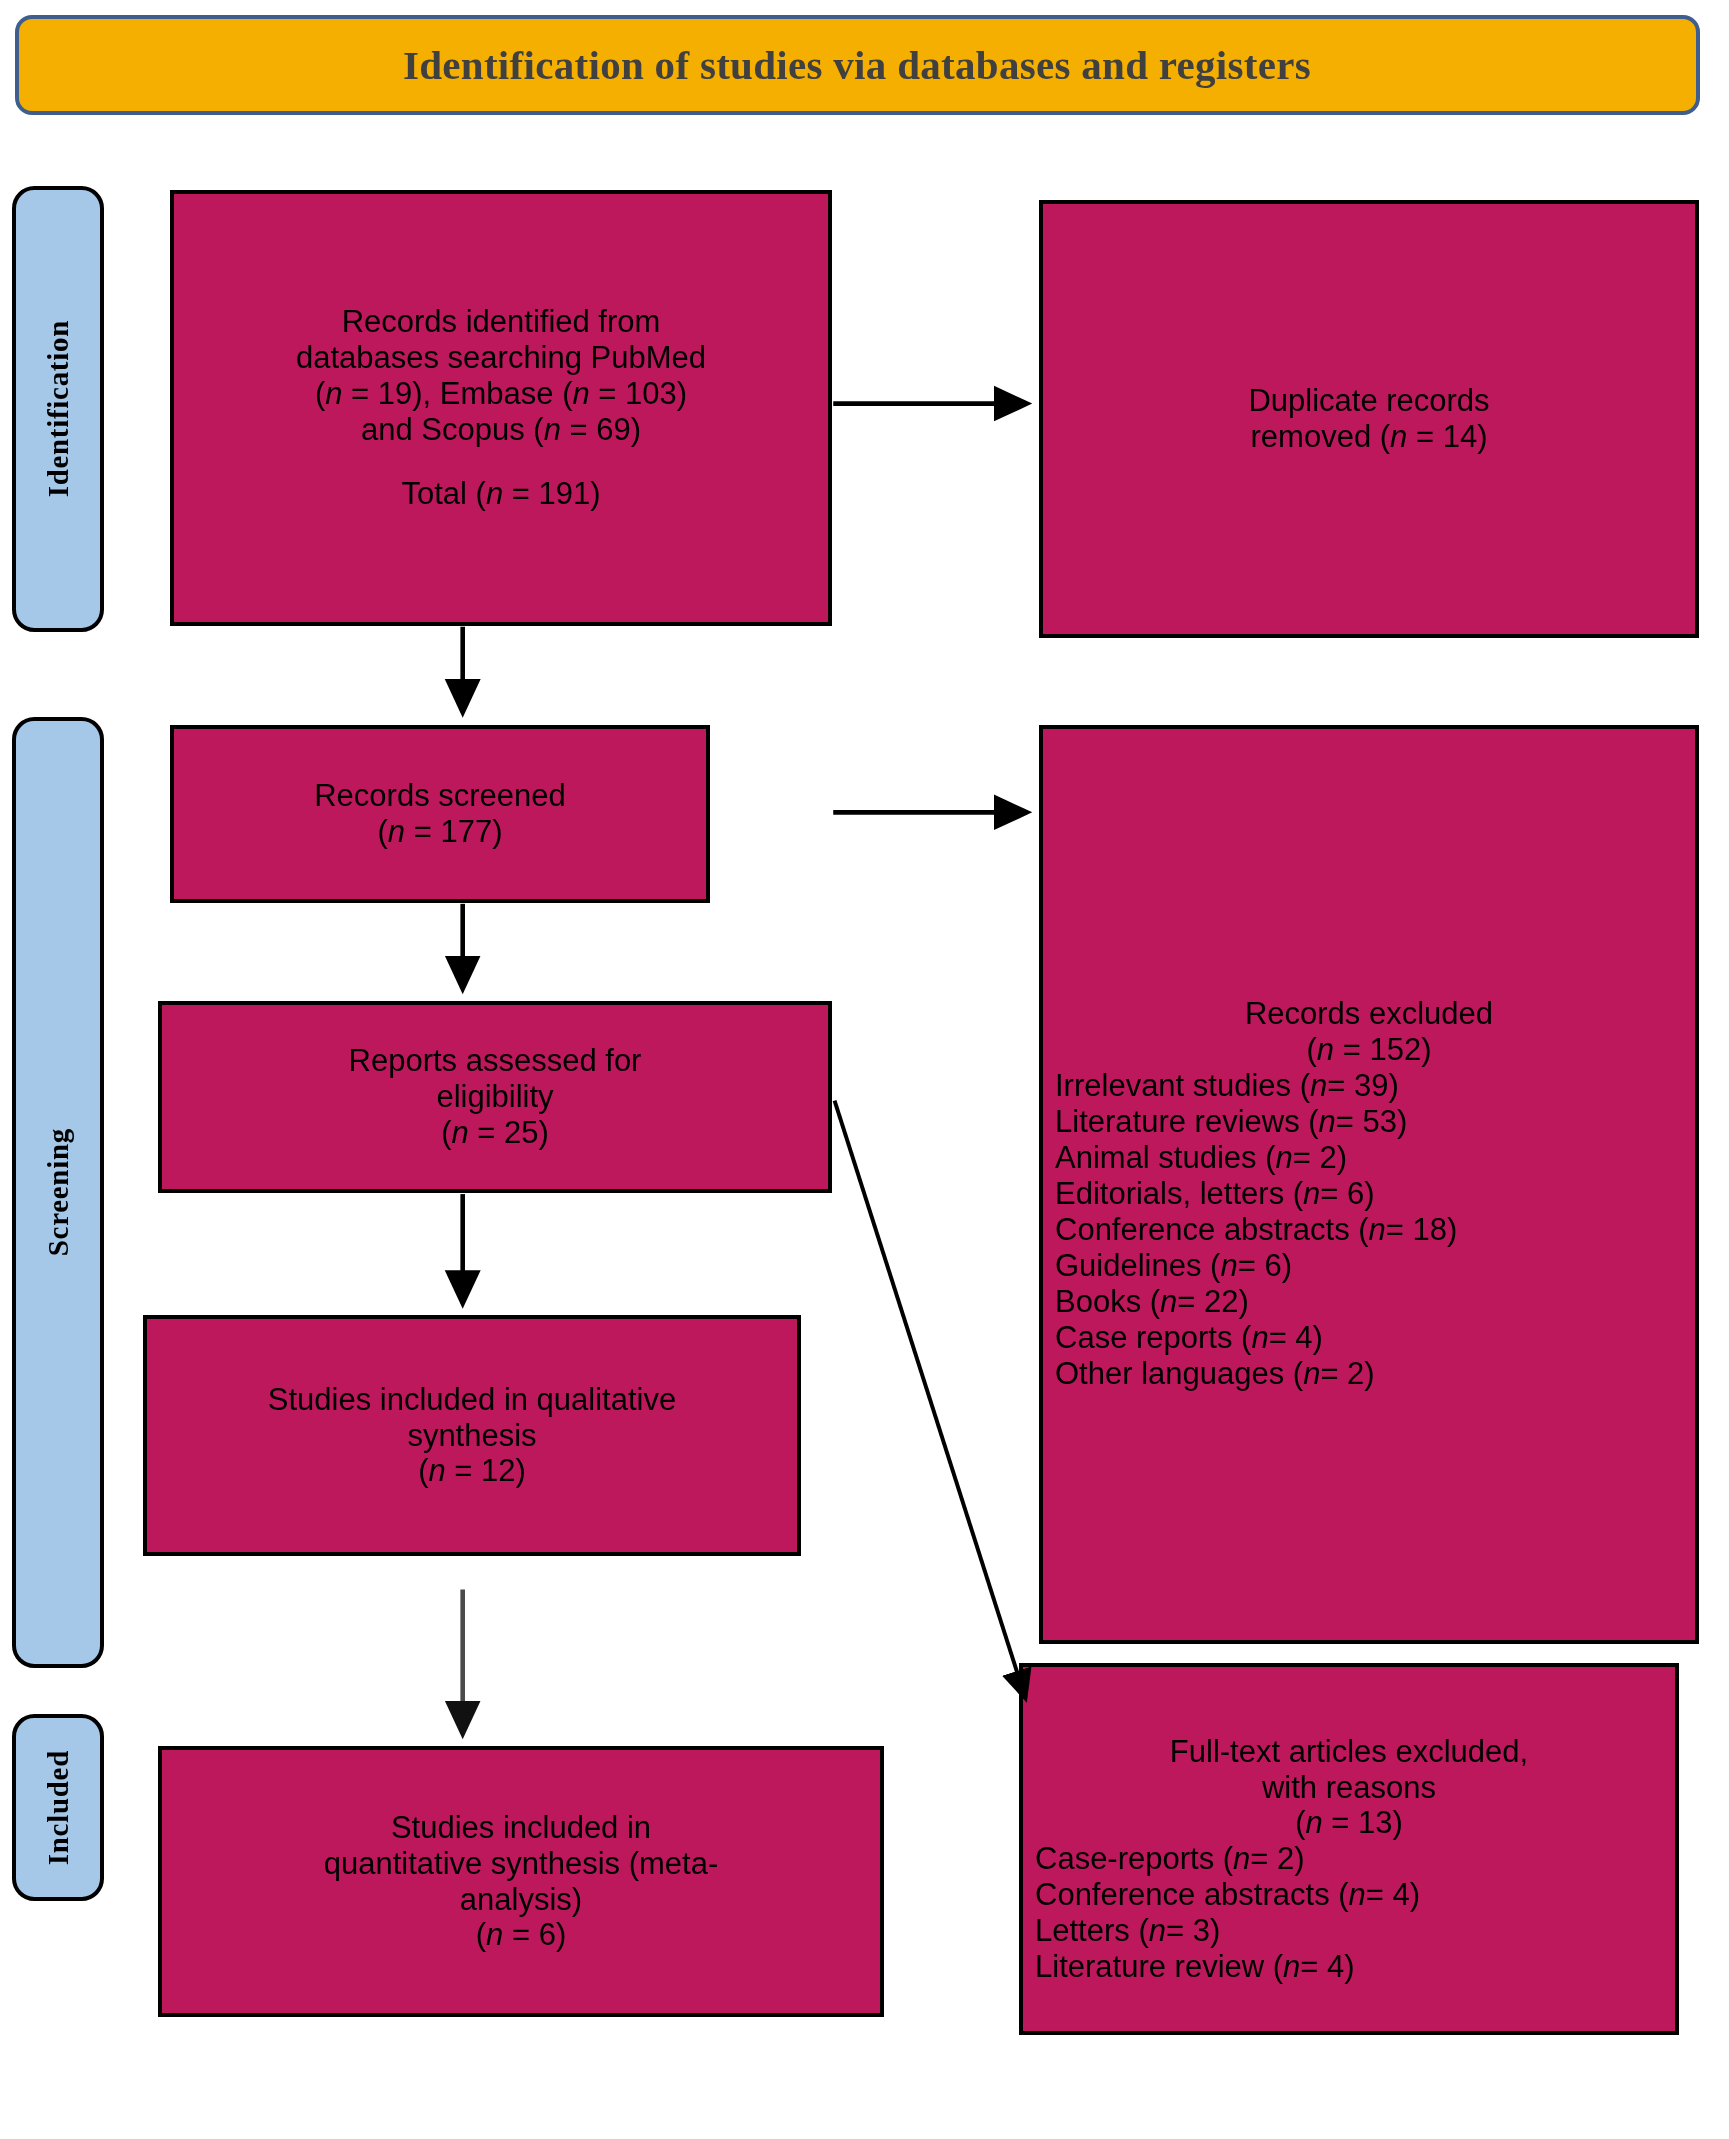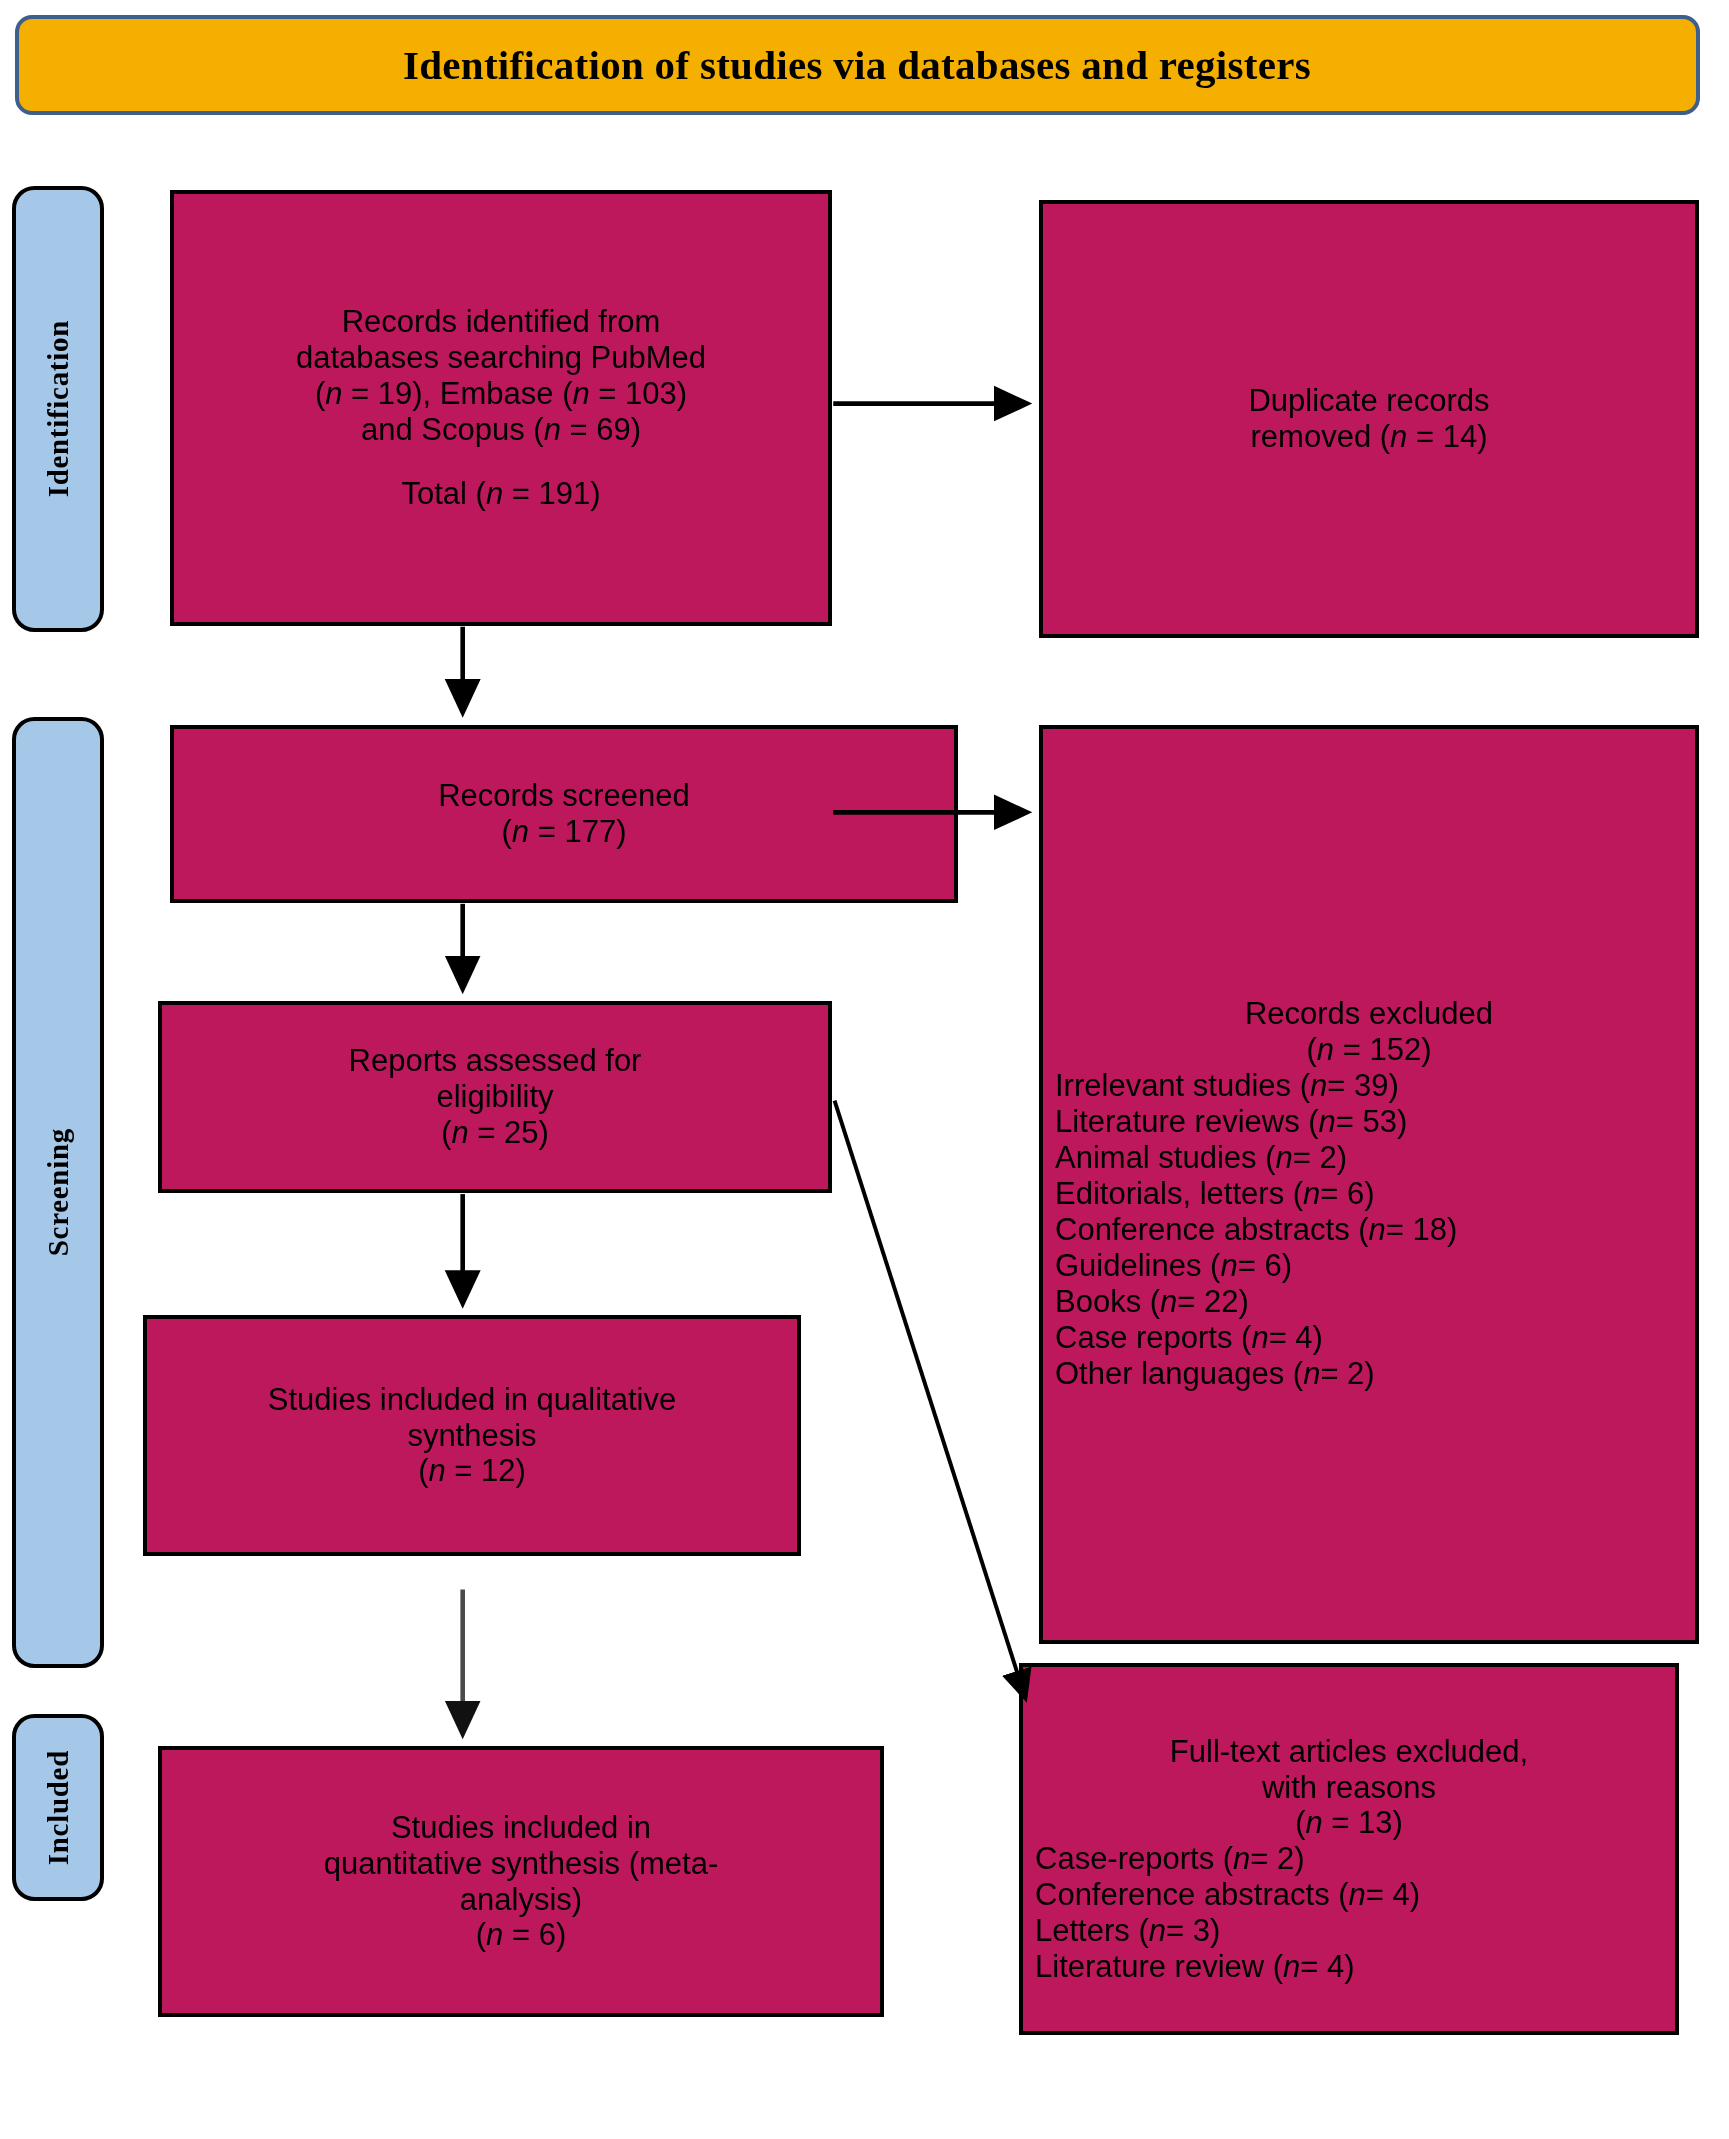--- a/index.html
+++ b/index.html
@@ -13,21 +13,21 @@
     background:#F5AF00;
     border:4.6px solid #3E5E8E;
     border-radius:17px;
     box-sizing:border-box;
     display:flex;align-items:center;justify-content:center;
   }
   .banner-text{
     font-family:"Liberation Serif",serif;
     font-weight:bold;
     font-size:41px;
-    color:#000000;
+    color:#404040;
     letter-spacing:0.3px;
     white-space:nowrap;
   }
 
   
   .phase{
     position:absolute;
     background:#A5C8E8;
     border:4.6px solid #000;
     border-radius:22.4px;
@@ -100,21 +100,21 @@
     <div class="line">and Scopus (<em>n</em> = 69)</div>
     <div class="gap"></div>
     <div class="line">Total (<em>n</em> = 191)</div>
   </div>
 
   <div class="box" style="left:1039px; top:200px; width:660px; height:438px;">
     <div class="line">Duplicate records</div>
     <div class="line">removed (<em>n</em> = 14)</div>
   </div>
 
-  <div class="box" style="left:170px; top:725px; width:788px; height:178px;">
+  <div class="box" style="left:170px; top:725px; width:540px; height:178px;">
     <div class="line">Records screened</div>
     <div class="line">(<em>n</em> = 177)</div>
   </div>
 
   <div class="box top-align" style="left:1039px; top:725px; width:660px; height:919px; padding-top:28px;">
     <div class="line">Records excluded</div>
     <div class="line">(<em>n</em> = 152)</div>
     <div class="line left">Irrelevant  studies (<em>n</em>= 39)</div>
     <div class="line left">Literature  reviews (<em>n</em>= 53)</div>
     <div class="line left">Animal studies (<em>n</em>= 2)</div>

